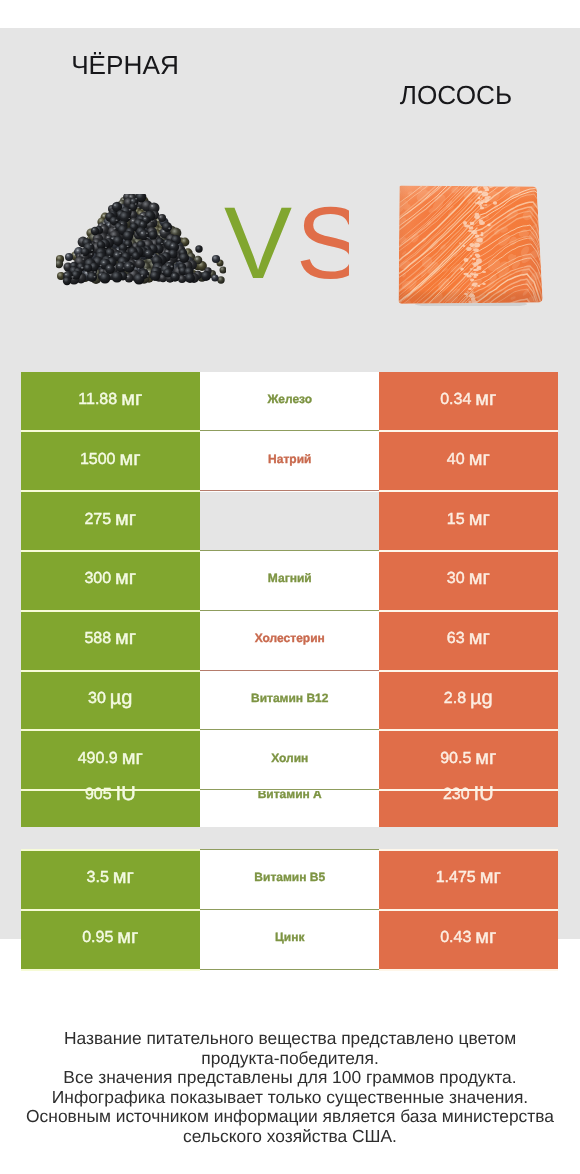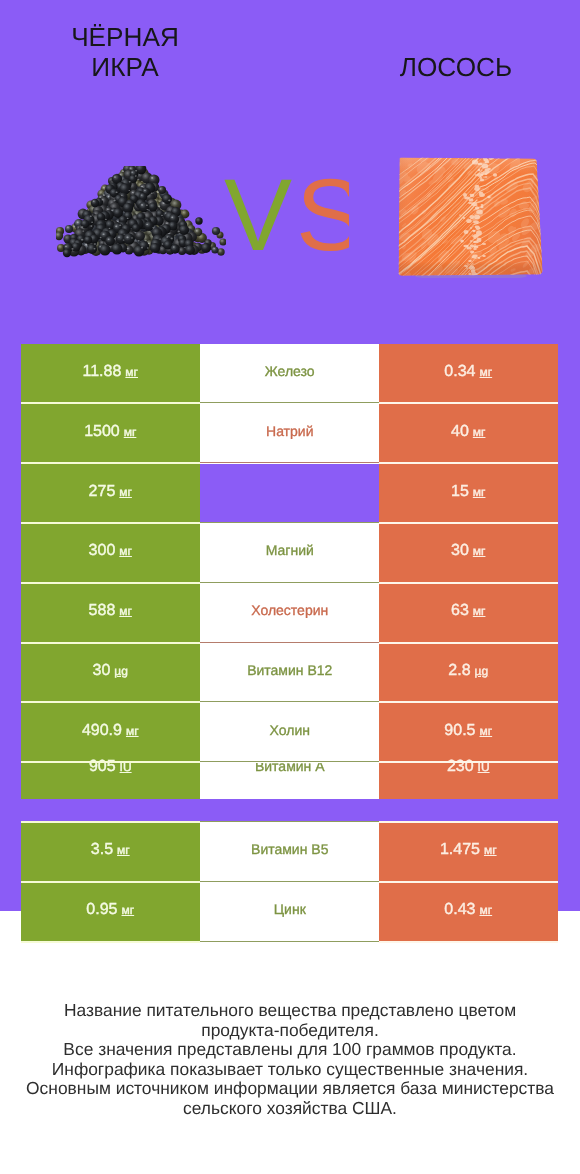--- a/index.html
+++ b/index.html
@@ -1,19 +1,19 @@
 <!DOCTYPE html>
 <html><head>
 <meta charset="utf-8">
 <title>ЧЁРНАЯ ИКРА vs ЛОСОСЬ</title>
 <style>
   html,body{margin:0;padding:0;}
   body{width:580px;height:1174px;background:#ffffff;font-family:"Liberation Sans",sans-serif;overflow:hidden;
        -webkit-font-smoothing:antialiased;-moz-osx-font-smoothing:grayscale;text-rendering:geometricPrecision;}
-  .page{position:relative;width:580px;height:911px;background:#8b5cf6;}
+  .page{position:relative;width:580px;height:911px;background:#e5e5e5;margin-top:28px;}
   .title,.footer,.cell-l,.cell-r,.cell-m,.vs{will-change:transform;}
 
   
   .title{position:absolute;text-align:center;font-size:26.2px;line-height:30px;color:#17171a;font-weight:400;}
   .title-left{left:25px;top:22px;width:200px;}
   .title-right{left:356px;top:52px;width:200px;}
 
   
   .caviar{position:absolute;left:56px;top:166px;width:170px;height:92px;}
   .salmon{position:absolute;left:397px;top:156px;width:150px;height:122px;}
@@ -24,43 +24,42 @@
   .table{position:absolute;left:21px;top:344px;width:536px;height:598px;}
   .row{position:absolute;left:0;width:536px;height:59.8px;}
   .cell-l,.cell-r{position:absolute;top:0;height:59.8px;display:flex;align-items:center;justify-content:center;padding-bottom:4px;box-sizing:border-box;}
   .cell-l{color:#F4FAE3;} .cell-r{color:#FCEEE2;}
   .cell-l .val,.cell-l .unit{-webkit-text-stroke-color:#F4FAE3;}
   .cell-r .val,.cell-r .unit{-webkit-text-stroke-color:#FCEEE2;}
   .cell-l{left:0;width:178.5px;background:#81A62F;color:#F4FAE3;}
   .cell-r{left:358px;width:178.5px;background:#E06E49;color:#FCEEE2;}
   .cell-m{position:absolute;left:178.5px;top:0;width:179.5px;height:59.8px;display:flex;align-items:center;justify-content:center;background:#fff;box-sizing:border-box;padding-bottom:6px;}
   .val{font-size:16px;font-weight:400;-webkit-text-stroke:0.42px #F4FAE3;}
-  .unit{font-size:12px;font-weight:400;margin-left:4px;text-decoration:underline;-webkit-text-stroke:0.42px #F4FAE3;}
-  .lbl{font-size:14px;font-weight:400;white-space:nowrap;}
+  .unit{font-size:20px;font-weight:400;margin-left:4px;-webkit-text-stroke:0.42px #F4FAE3;}
+  .lbl{font-size:12px;font-weight:700;white-space:nowrap;}
   .lbl.green{color:#7D9443;-webkit-text-stroke:0.32px #7D9443;}
   .lbl.orange{color:#C96A4E;-webkit-text-stroke:0.32px #C96A4E;}
   
   .divline{position:absolute;left:0;width:536px;height:2px;}
   .divline b{position:absolute;top:0;height:2px;display:block;}
   .divline .seg-l{left:0;width:178.5px;background:#F6FBD6;}
   .divline .seg-r{left:358px;width:178.5px;background:#FEF6E9;}
   .divline .seg-m{left:178.5px;width:179.5px;background:#fff;}
   .divline .seg-m i{position:absolute;left:0;top:0;width:179.5px;height:1px;display:block;}
 
   
   .footer{position:absolute;left:0;top:1001px;width:580px;text-align:center;font-size:17.4px;line-height:19.6px;color:#2e2e2e;}
 </style>
 </head>
 <body>
 
 <div class="page">
 
   <div class="title title-left">
     <div>ЧЁРНАЯ</div>
-    <div>ИКРА</div>
   </div>
   <div class="title title-right">ЛОСОСЬ</div>
 
   <div class="caviar">
     <svg width="170" height="92" viewBox="0 0 170 92">
         <defs>
           <radialGradient id="g0" cx=".36" cy=".32" r=".78">
             <stop offset="0" stop-color="#9b9c86"></stop>
             <stop offset=".42" stop-color="#47452f"></stop>
             <stop offset="1" stop-color="#181810"></stop>

